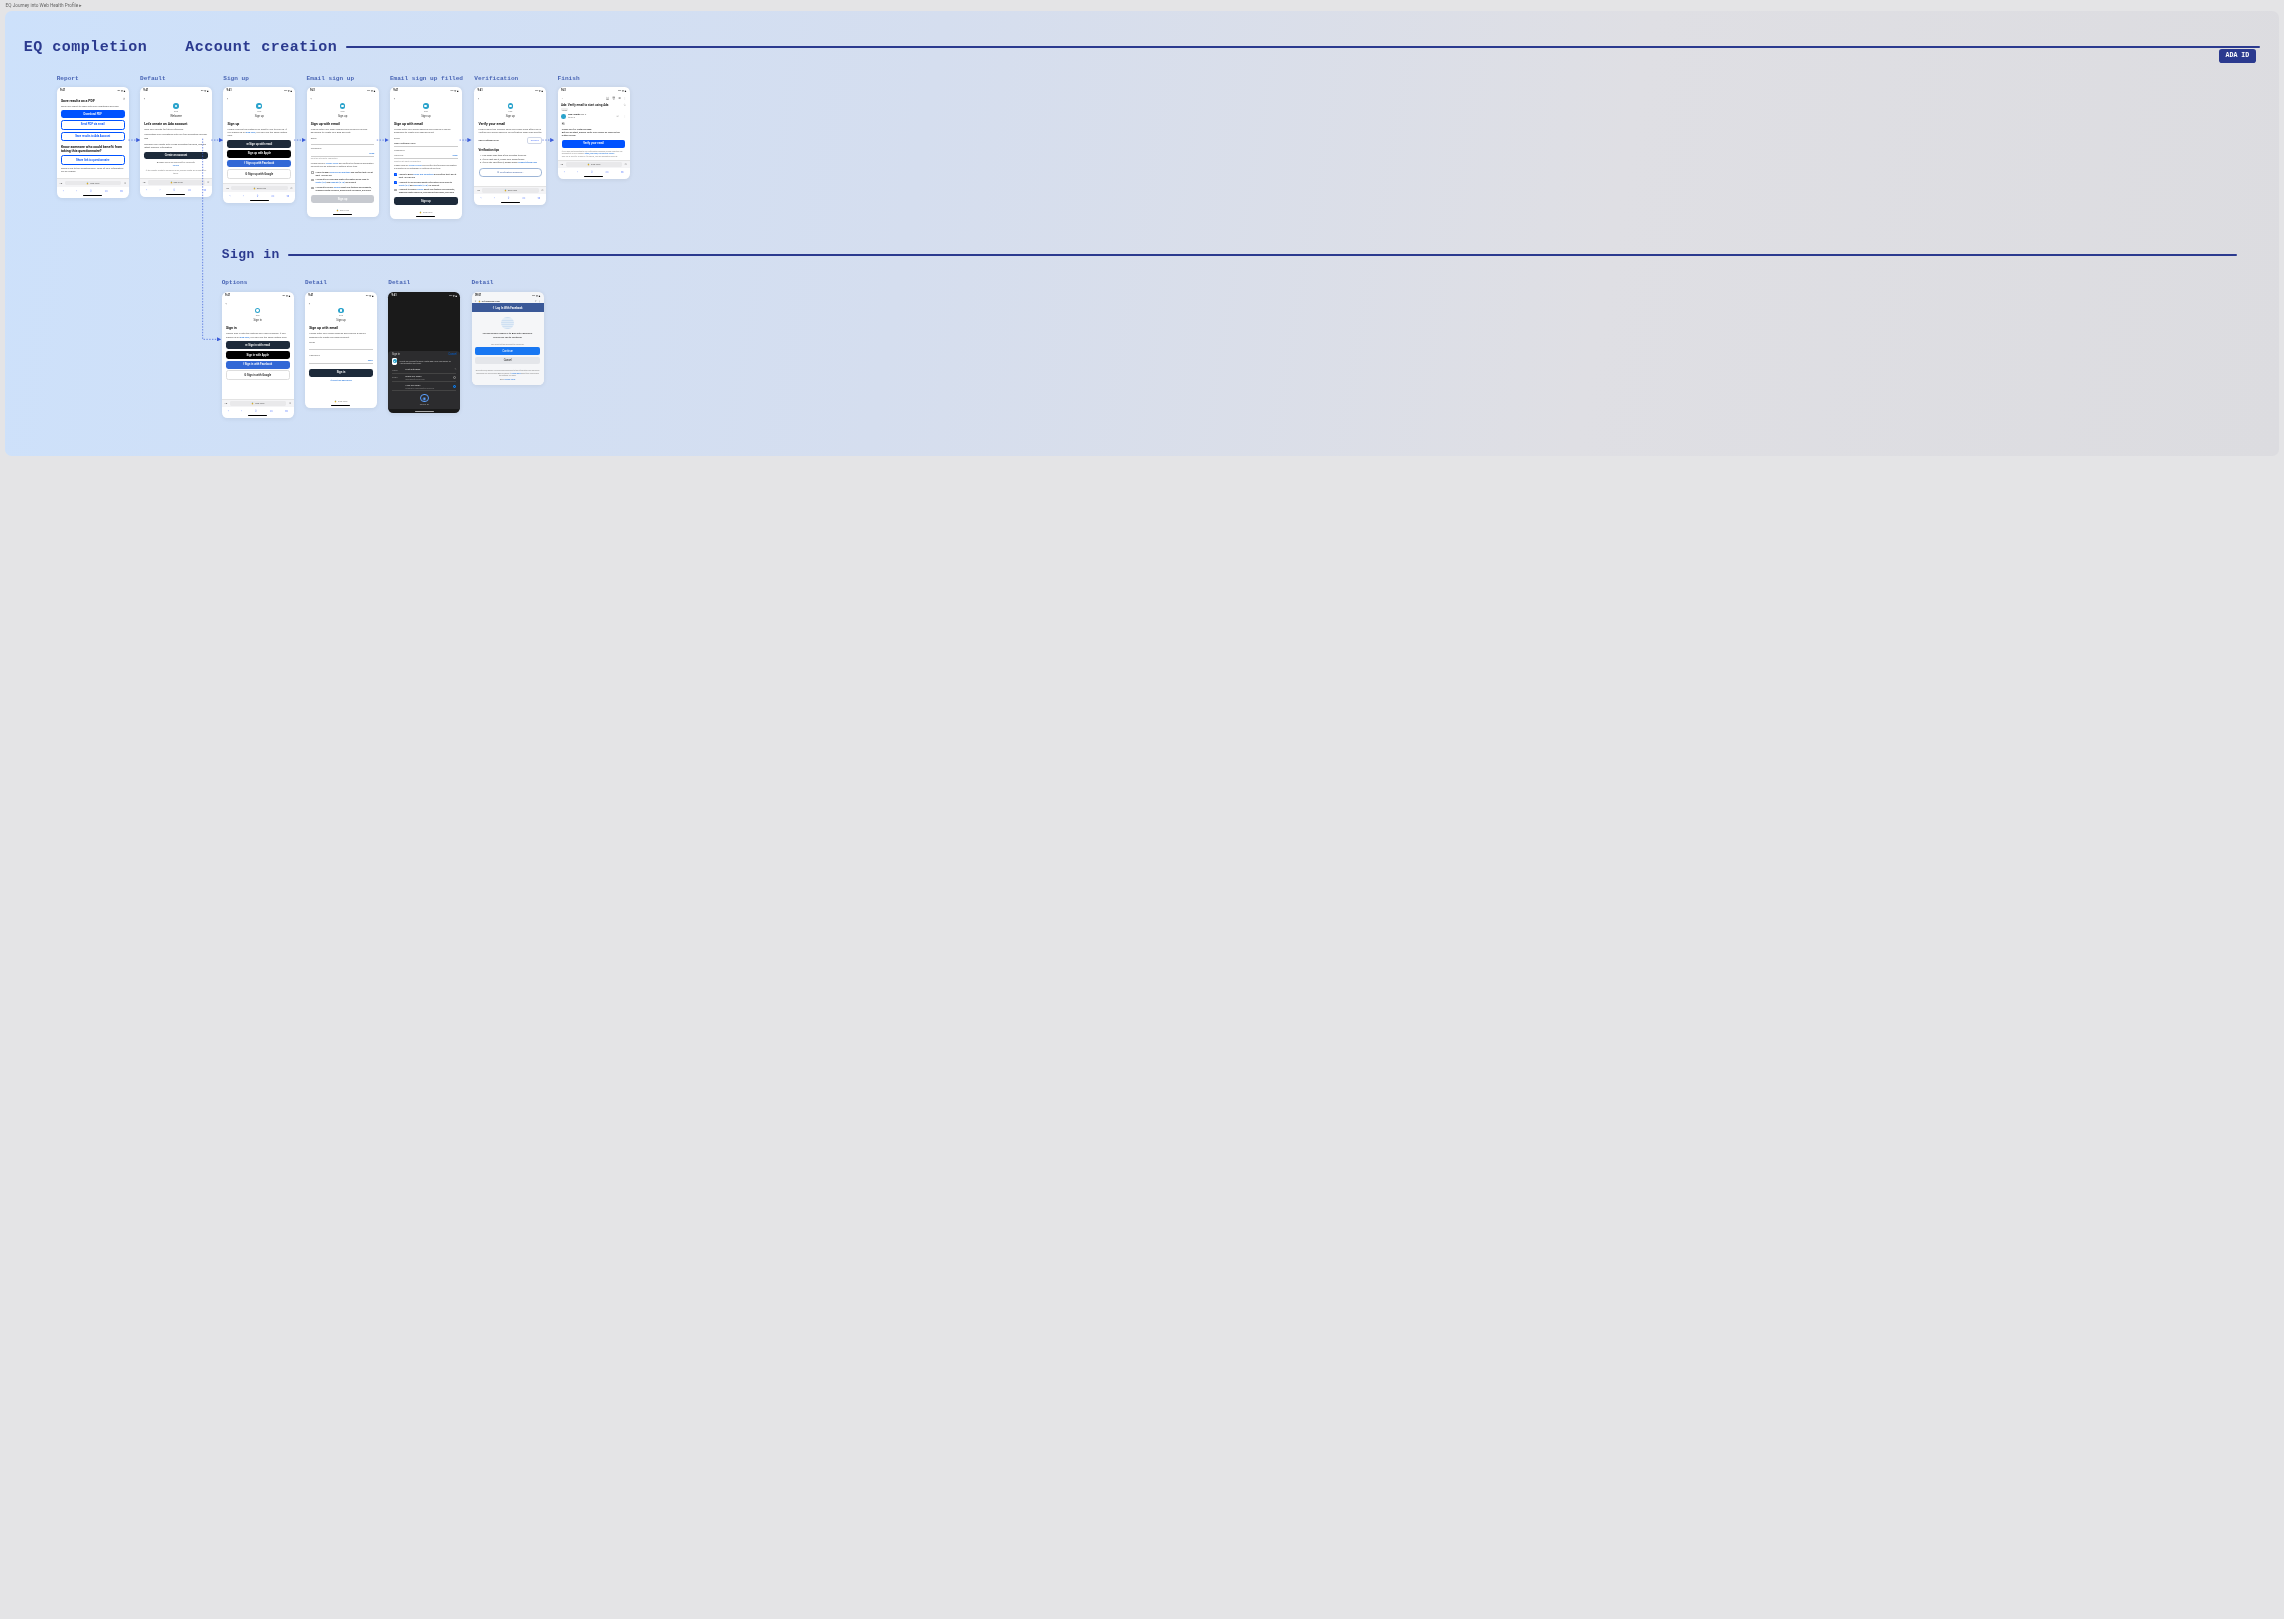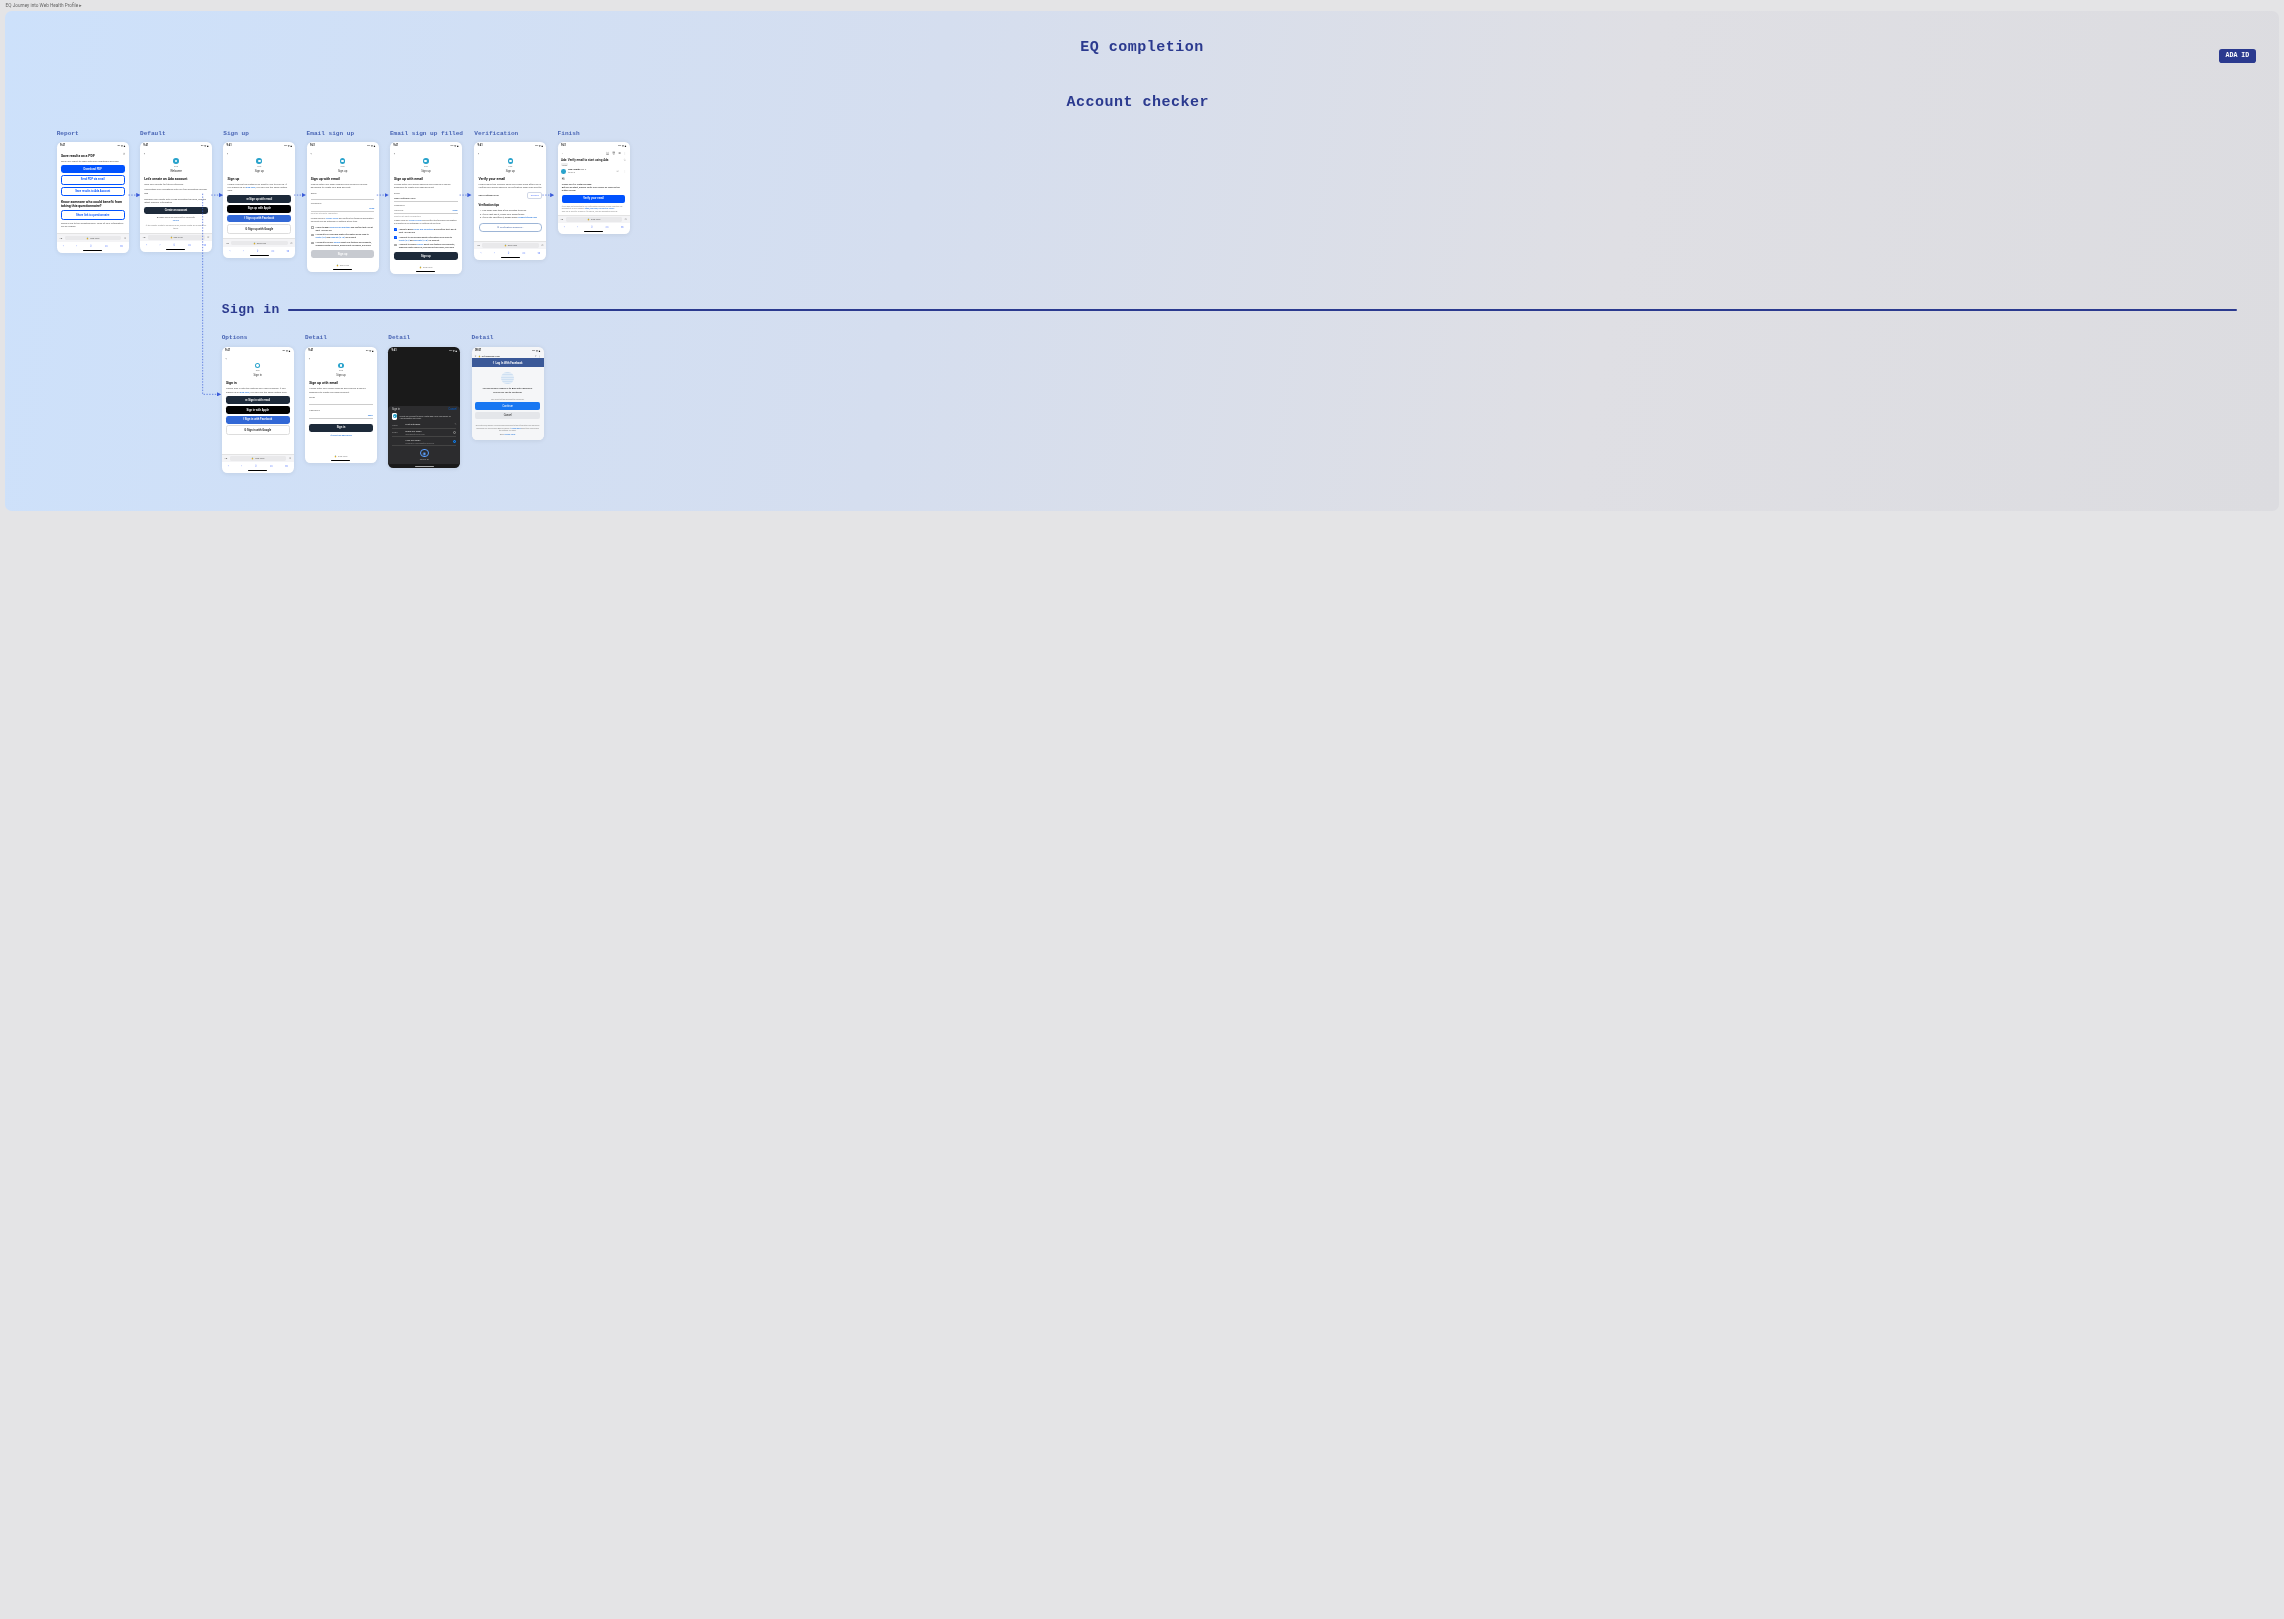--- a/index.html
+++ b/index.html
@@ -96,24 +96,24 @@
 </style>
 </head>
 <body>
 
 <div class="top-crumb">EQ Journey into Web Health Profile ▸</div>
 
 <div class="canvas">
 
   <div class="badge-id">ADA ID</div>
 
-  <div style="display:flex; gap:38px; align-items:center;flex-direction:column;">
+  <div style="display:flex; gap:38px; align-items:center;">
     <div class="section-heading h1">EQ completion</div>
     <div class="heading-row" style="flex:1;">
-      <div class="section-heading h1">Account checker</div>
+      <div class="section-heading h1">Account creation</div>
       <div class="heading-rule"></div>
     </div>
   </div>
 
   <div class="screens-row">
 
     <div class="screen-col" style="margin-left:33px;">
       <div class="screen-label">Report</div>
       <div class="phone" style="position:relative;">
         <div class="statusbar">

